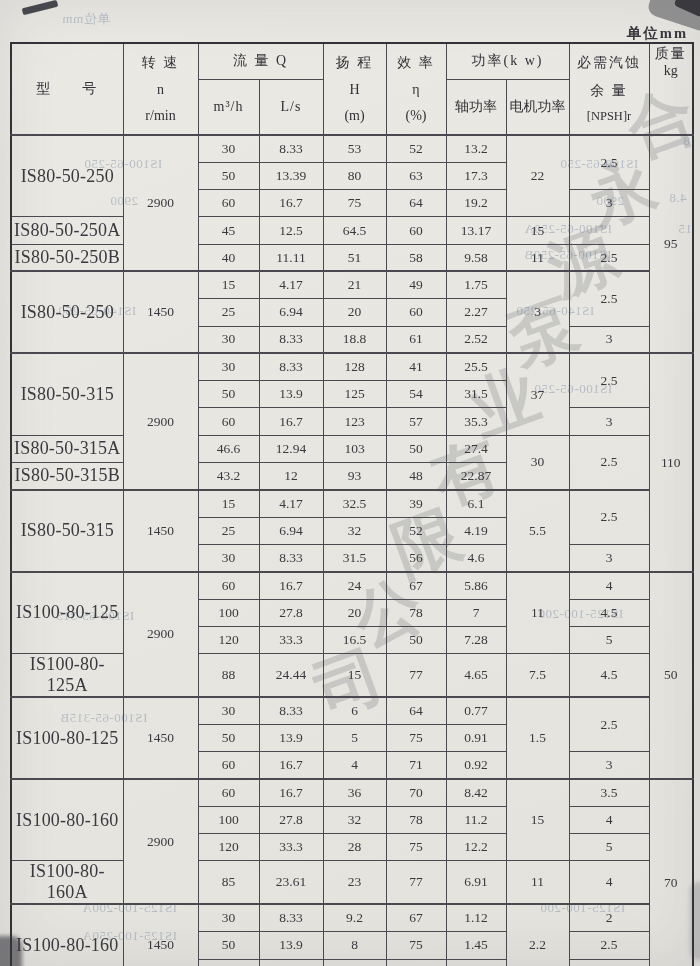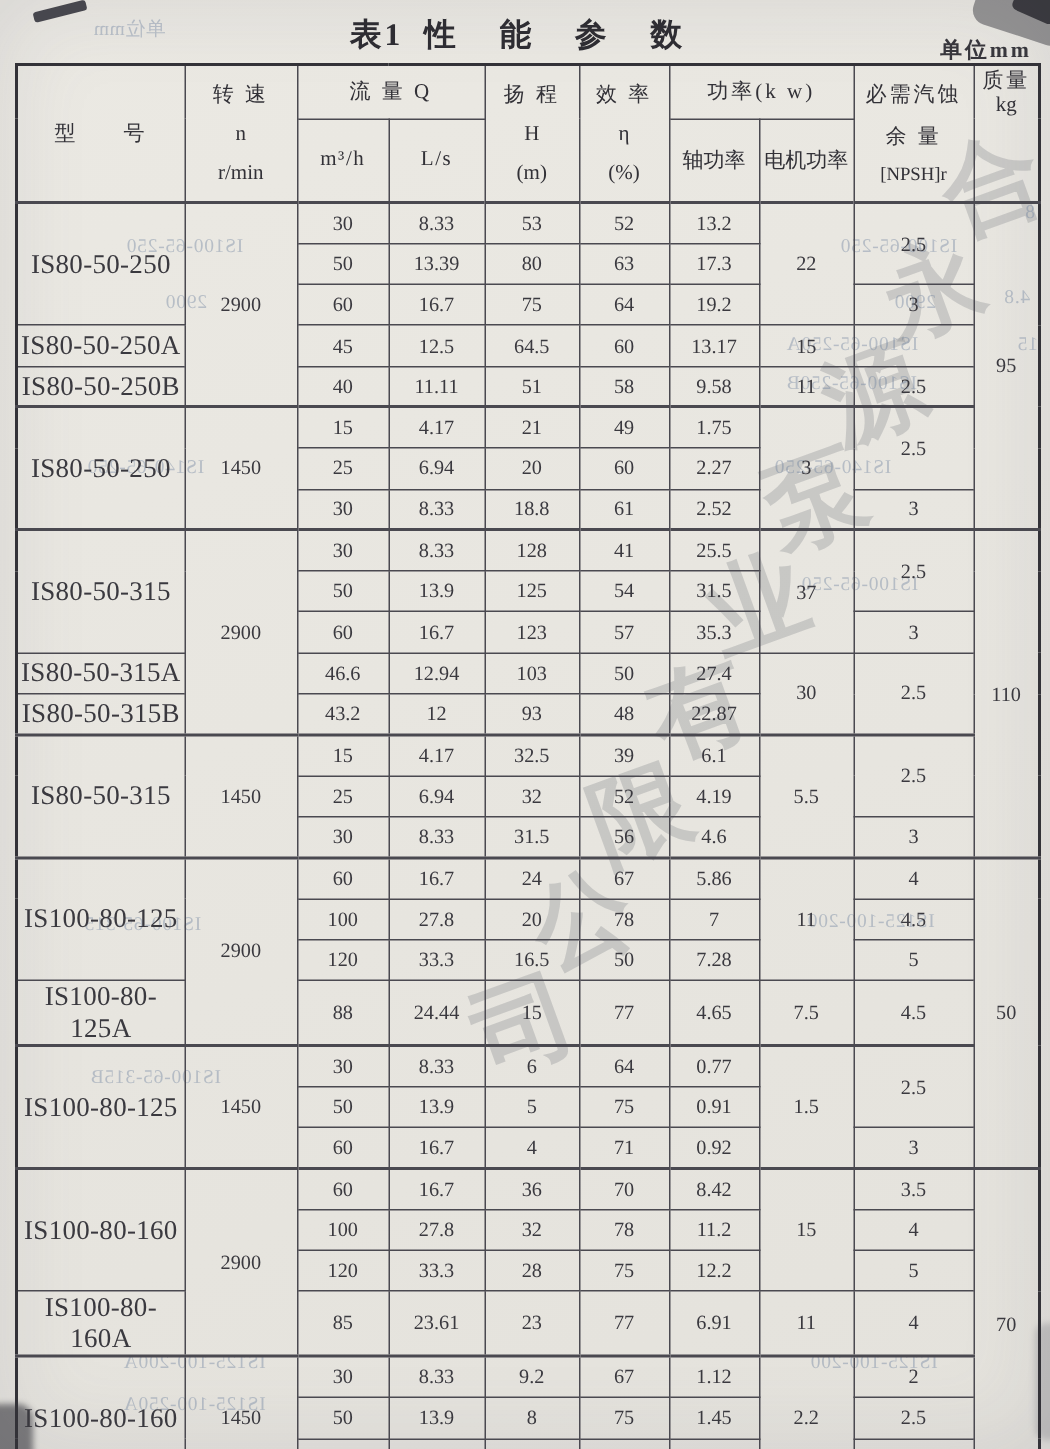--- a/index.html
+++ b/index.html
@@ -96,23 +96,20 @@
       <span class="bleed" style="left: 538px; top: 606px;">IS125-100-200</span>
       <span class="bleed" style="left: 60px; top: 710px;">IS100-65-315B</span>
       <span class="bleed" style="left: 683px; top: 133px;">8</span>
       <span class="bleed" style="left: 669px; top: 190px;">4.8</span>
       <span class="bleed" style="left: 678px; top: 221px;">15</span>
       <span class="bleed" style="left: 82px; top: 900px;">IS125-100-200A</span>
       <span class="bleed" style="left: 540px; top: 900px;">IS125-100-200</span>
       <span class="bleed" style="left: 82px; top: 928px;">IS125-100-250A</span>
     </div>
 
-  <div class="title-row">
-    <span class="title-prefix">表1</span><span class="title-main">性 能 参 数</span>
-  </div>
   <div class="unit-label">单位mm</div>
 
   <table class="perf">
     <colgroup>
       <col style="width:112px">
         <col style="width:75px">
         <col style="width:61px">
         <col style="width:64px">
       <col style="width:63px">
         <col style="width:60px">

